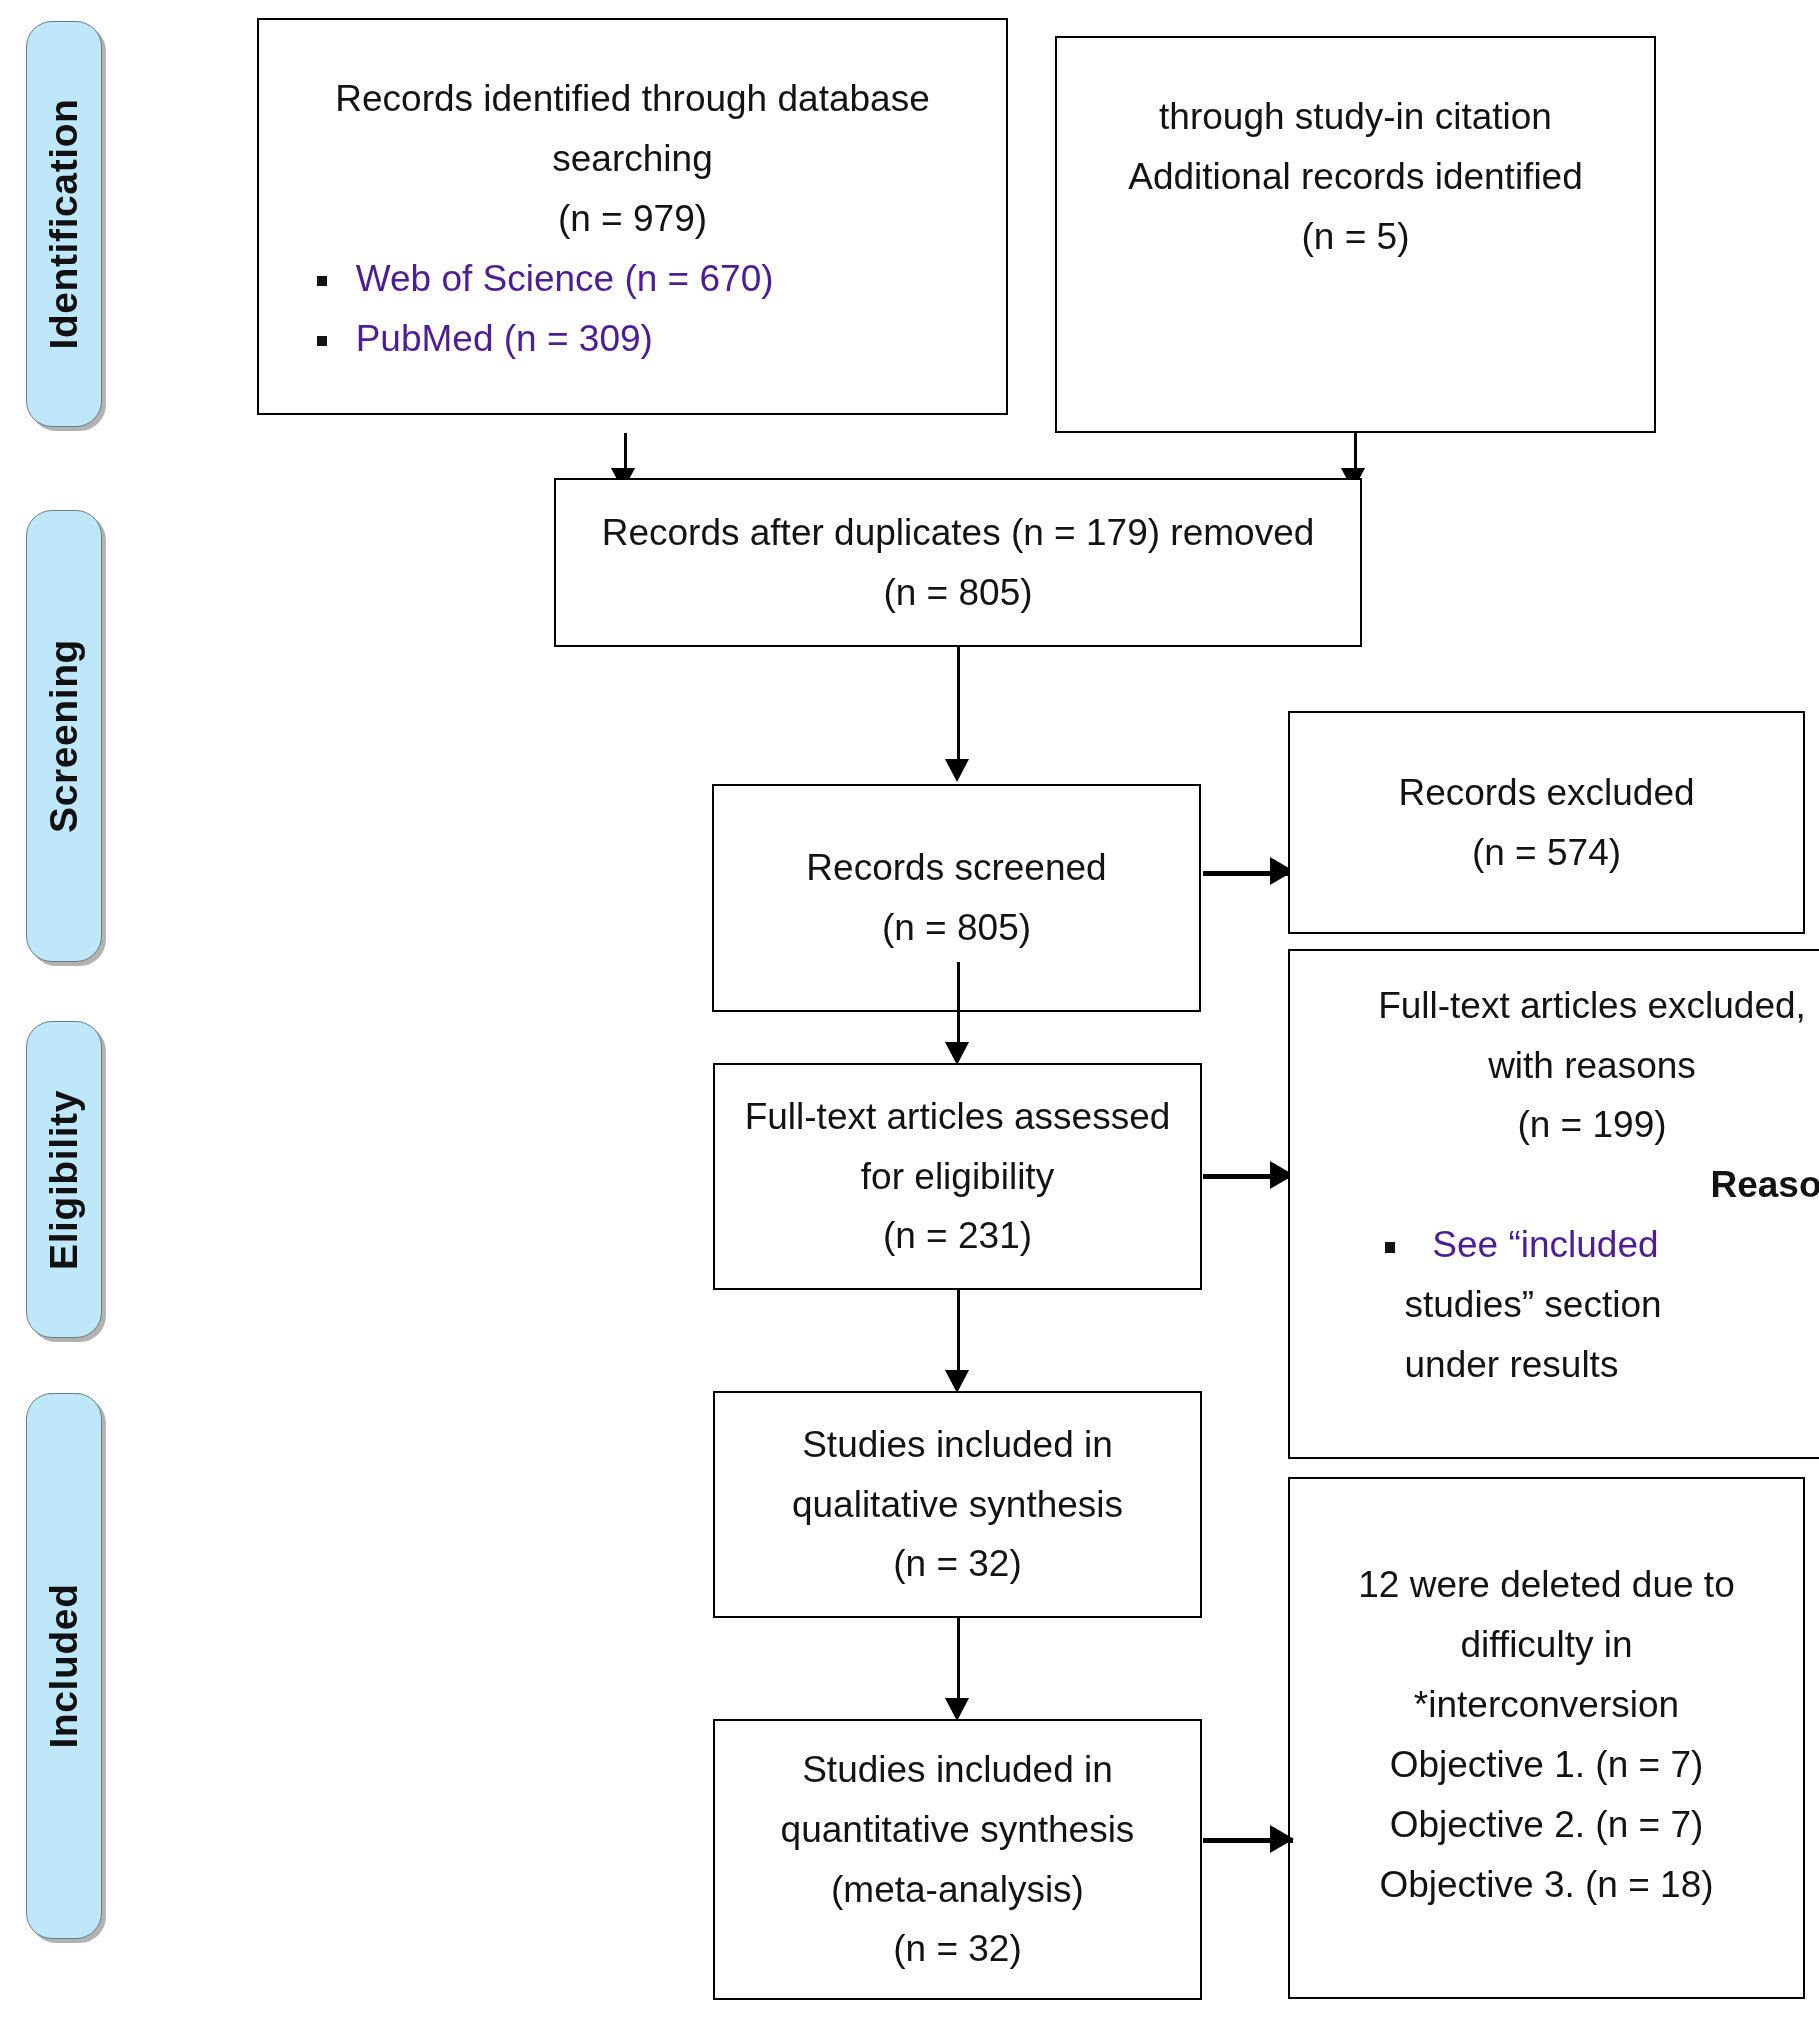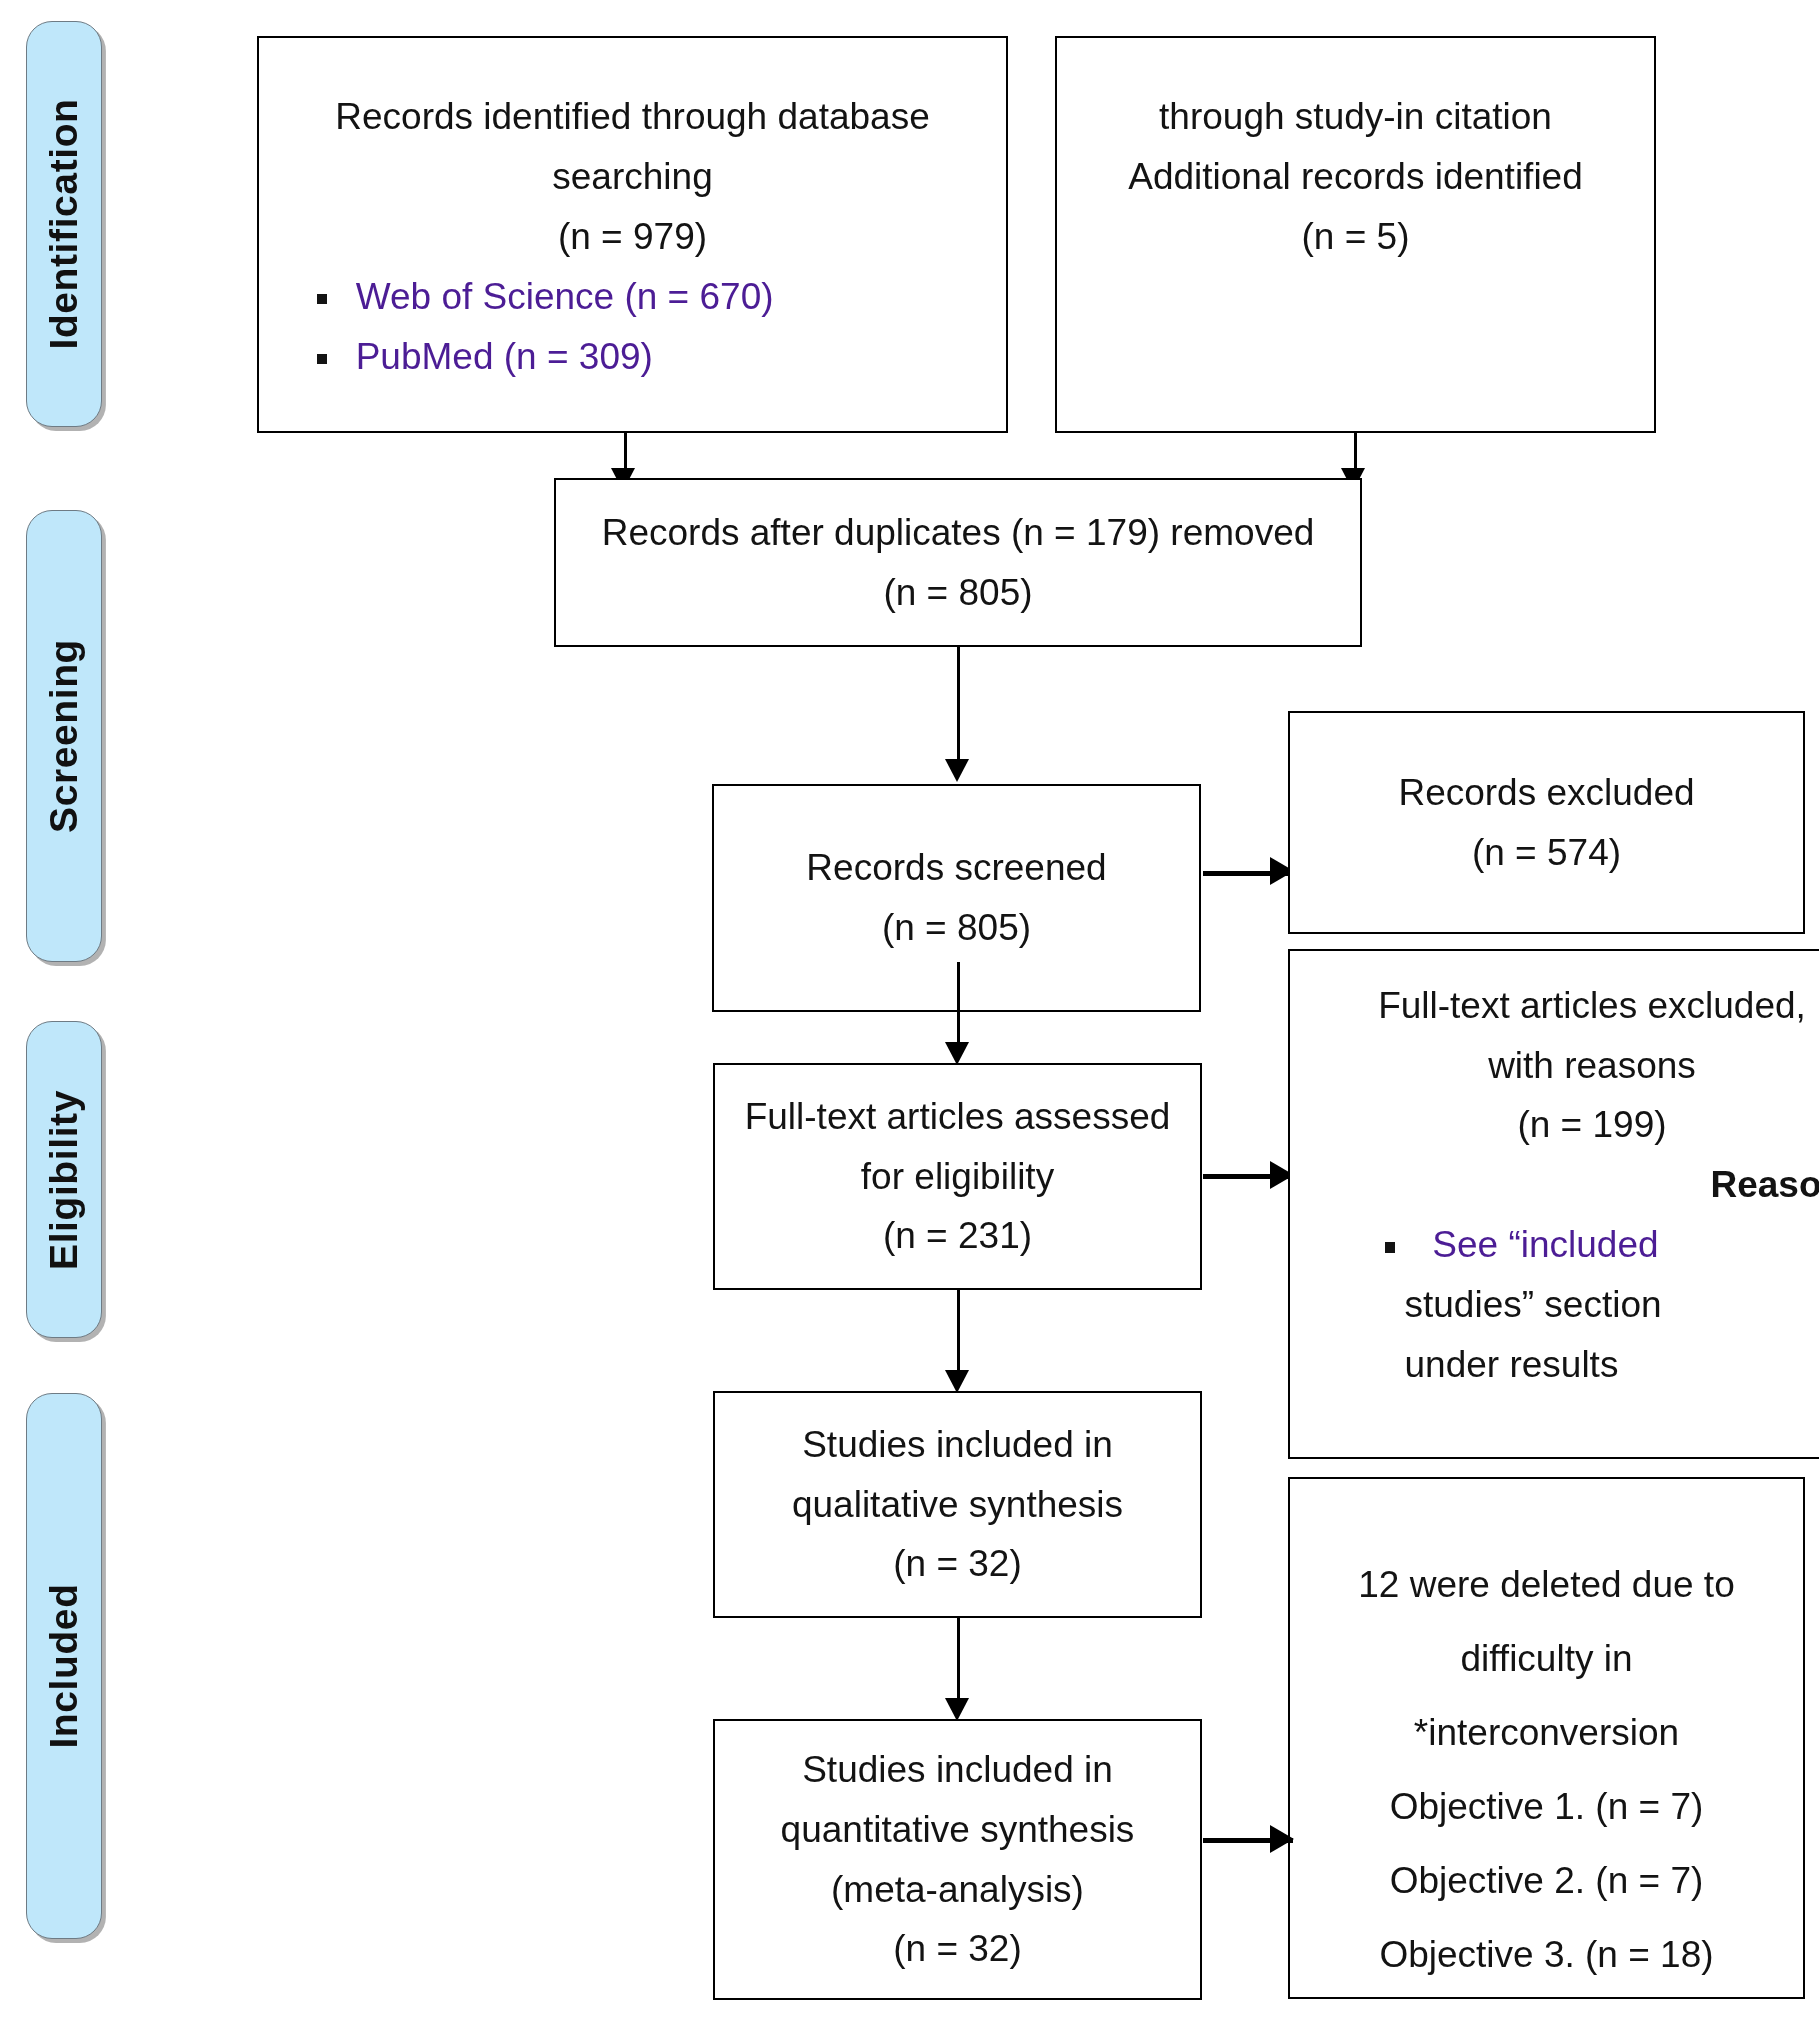--- a/index.html
+++ b/index.html
@@ -139,21 +139,21 @@
   </div>
 
   <div class="phase-pill" style="left:26px; top:1021px; width:76px; height:317px;">
     <span class="pill-label">Eligibility</span>
   </div>
 
   <div class="phase-pill" style="left:26px; top:1393px; width:76px; height:546px;">
     <span class="pill-label">Included</span>
   </div>
 
-  <div class="pbox top-align" style="left:257px; top:36px; width:751px; height:397px; padding-top:49px;">
+  <div class="pbox top-align" style="left:257px; top:18px; width:751px; height:397px; padding-top:49px;">
     <div class="pline">Records identified through database</div>
     <div class="pline">searching</div>
     <div class="pline">(n = 979)</div>
     <div class="bullet-row">
       <span class="sq"></span>
       <span class="btxt">Web of Science (n = 670)</span>
     </div>
     <div class="bullet-row">
       <span class="sq"></span>
       <span class="btxt">PubMed (n = 309)</span>
@@ -219,21 +219,21 @@
 
   <div class="vline" style="left:957px; top:1290px; height:84px;"></div>
   <div class="arrow-down" style="left:945px; top:1370px;"></div>
 
   <div class="pbox" style="left:713px; top:1391px; width:489px; height:227px;">
     <div class="pline">Studies included in</div>
     <div class="pline">qualitative synthesis</div>
     <div class="pline">(n = 32)</div>
   </div>
 
-  <div class="pbox top-align" style="left:1288px; top:1477px; width:517px; height:522px; padding-top:76px;justify-content:space-between;">
+  <div class="pbox top-align" style="left:1288px; top:1477px; width:517px; height:522px; padding-top:76px;">
     <div class="pline">12 were deleted due to</div>
     <div class="pline">difficulty in</div>
     <div class="pline">*interconversion</div>
     <div class="pline">Objective 1. (n = 7)</div>
     <div class="pline">Objective 2. (n = 7)</div>
     <div class="pline">Objective 3. (n = 18)</div>
   </div>
 
   <div class="vline" style="left:957px; top:1618px; height:84px;"></div>
   <div class="arrow-down" style="left:945px; top:1698px;"></div>

